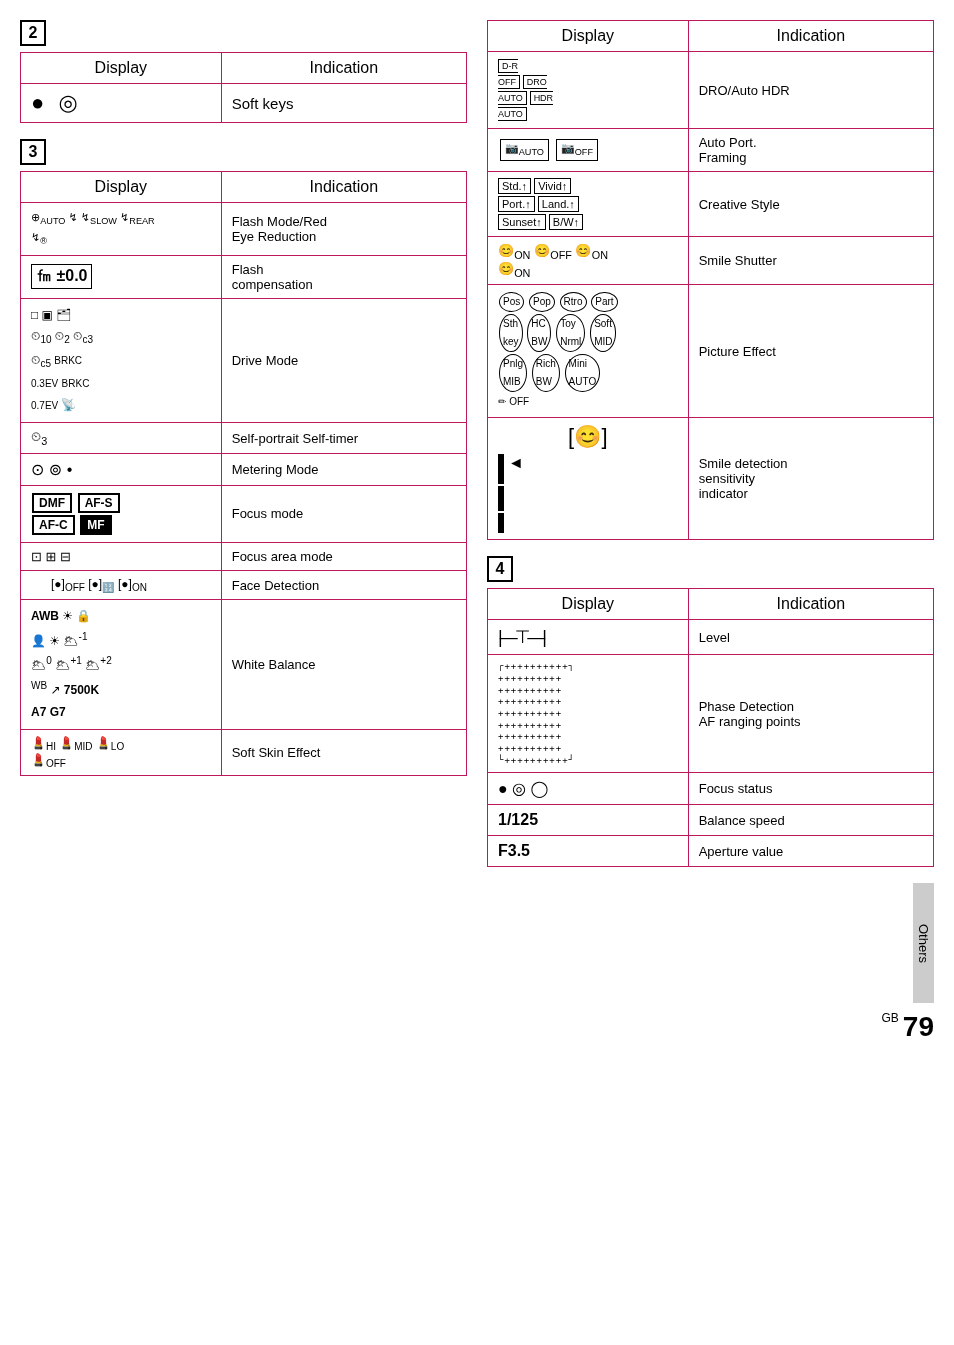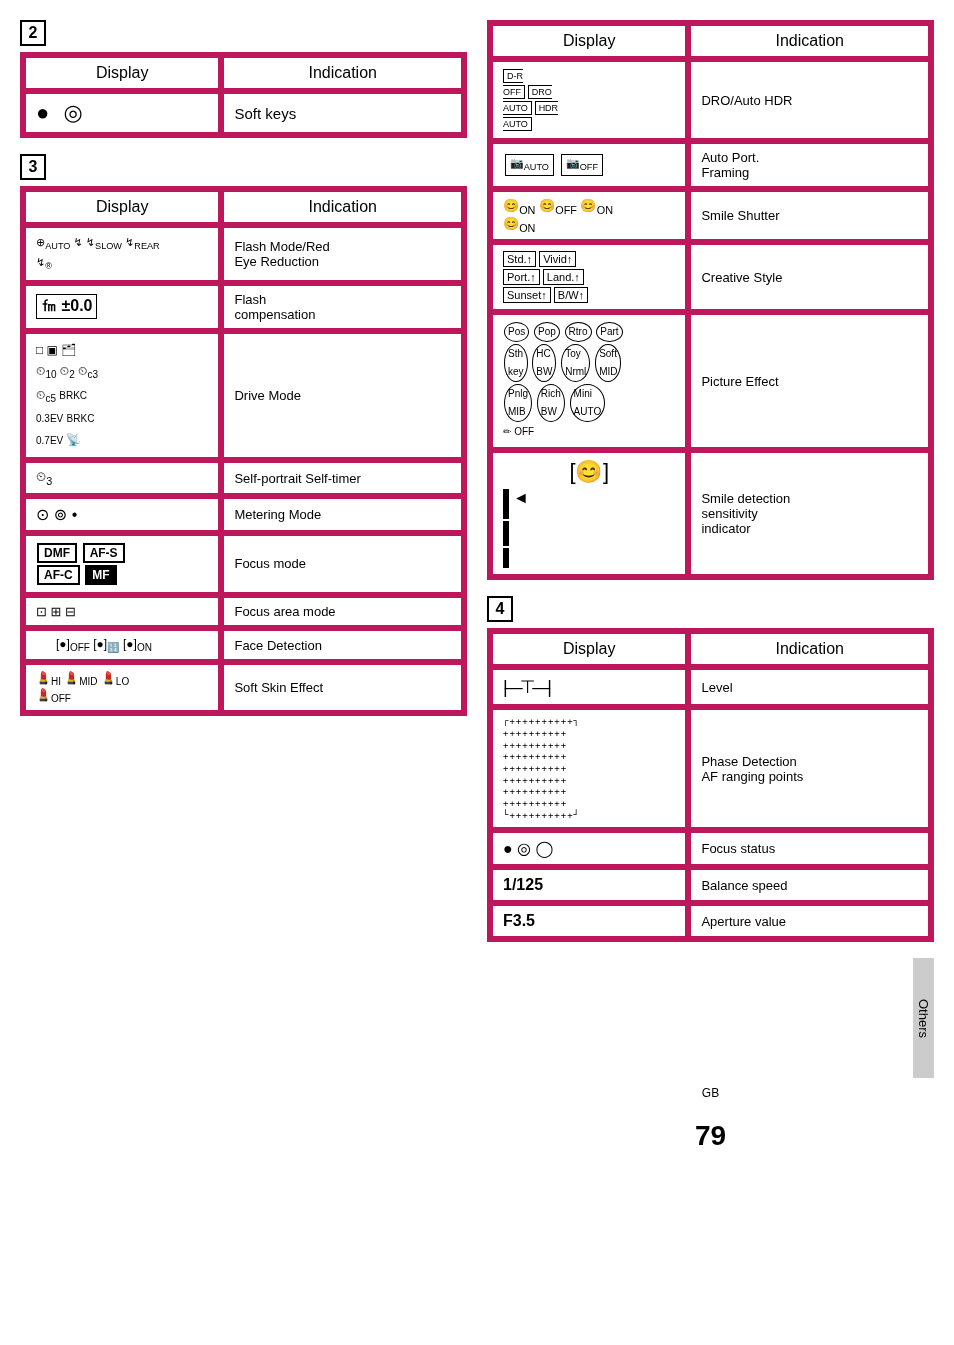--- a/index.html
+++ b/index.html
@@ -34,21 +34,21 @@
       font-weight: bold;
       font-size: 16px;
       margin-bottom: 6px;
     }
     table {
       border-collapse: collapse;
       width: 100%;
       margin-bottom: 16px;
     }
     th, td {
-      border: 6px solid #be185d;
+      border: 1px solid #be185d;
       padding: 6px 10px;
       vertical-align: middle;
     }
     th {
       background: #fff;
       font-size: 16px;
       font-weight: normal;
     }
     .display-cell {
       width: 45%;
@@ -140,24 +140,23 @@
       text-align: right;
       margin-top: 0;
     }
     .gb-label {
       font-size: 12px;
       text-align: right;
     }
     .bottom-right {
       display: flex;
       justify-content: flex-end;
-      align-items: center;
-      gap: 20px;
+      align-items: flex-start;
+      gap: 4px;
       margin-top: 8px;
-      flex-direction: column;
     }
     .indicator-bracket {
       font-size: 18px;
       letter-spacing: -3px;
     }
   </style>
 </head>
 <body>
 
 <div class="page-layout">
@@ -263,20 +262,32 @@
           <td>
             <div class="face-det-icons">
               <span>[●]<sub>OFF</sub></span>
               <span>[●]<sub>🔢</sub></span>
               <span>[●]<sub>ON</sub></span>
             </div>
           </td>
           <td>Face Detection</td>
         </tr>
 
+        <tr>
+          <td>
+            <div class="wb-icons">
+              <span><b>AWB</b> ☀ 🔒</span><br>
+              <span>👤 ☀ 🌥<sup>-1</sup></span><br>
+              <span>🌥<sup>0</sup> 🌥<sup>+1</sup> 🌥<sup>+2</sup></span><br>
+              <span><sup>WB</sup> ↗ <b>7500K</b></span><br>
+              <span><b>A7 G7</b></span>
+            </div>
+          </td>
+          <td>White Balance</td>
+        </tr>
 
         <tr>
           <td>
             <div class="soft-skin-icons">
               <span>💄<sub>HI</sub> 💄<sub>MID</sub> 💄<sub>LO</sub></span><br>
               <span>💄<sub>OFF</sub></span>
             </div>
           </td>
           <td>Soft Skin Effect</td>
         </tr>
@@ -307,43 +318,43 @@
         </tr>
 
         <tr>
           <td>
             <div style="font-size:11px;">
               <span style="border:1px solid #000; padding:2px 4px; display:inline-block; margin:2px;">📷<sub>AUTO</sub></span>
               <span style="border:1px solid #000; padding:2px 4px; display:inline-block; margin:2px;text-align:center;">📷<sub>OFF</sub></span>
             </div>
           </td>
           <td>Auto Port.<br>Framing</td>
-        </tr>
-
-        <tr>
-          <td>
-            <div class="smile-icons">
-              <span>😊<sub>ON</sub> 😊<sub>OFF</sub> 😊<sub>ON</sub></span><br>
-              <span>😊<sub>ON</sub></span>
-            </div>
-          </td>
-          <td>Smile Shutter</td>
         </tr>
 
         <tr>
           <td>
             <div class="creative-style-grid">
               <span><span class="cs-item">Std.↑</span> <span class="cs-item">Vivid↑</span></span>
               <span></span>
               <span><span class="cs-item">Port.↑</span> <span class="cs-item">Land.↑</span></span>
               <span></span>
               <span><span class="cs-item">Sunset↑</span> <span class="cs-item">B/W↑</span></span>
             </div>
           </td>
           <td>Creative Style</td>
+        </tr>
+
+        <tr>
+          <td>
+            <div class="smile-icons">
+              <span>😊<sub>ON</sub> 😊<sub>OFF</sub> 😊<sub>ON</sub></span><br>
+              <span>😊<sub>ON</sub></span>
+            </div>
+          </td>
+          <td>Smile Shutter</td>
         </tr>
 
         <tr>
           <td>
             <div class="picture-effect-grid">
               <span class="pe-item">Pos</span>
               <span class="pe-item">Pop</span>
               <span class="pe-item">Rtro</span>
               <span class="pe-item">Part</span><br>
               <span class="pe-item">Sth<br>key</span>

